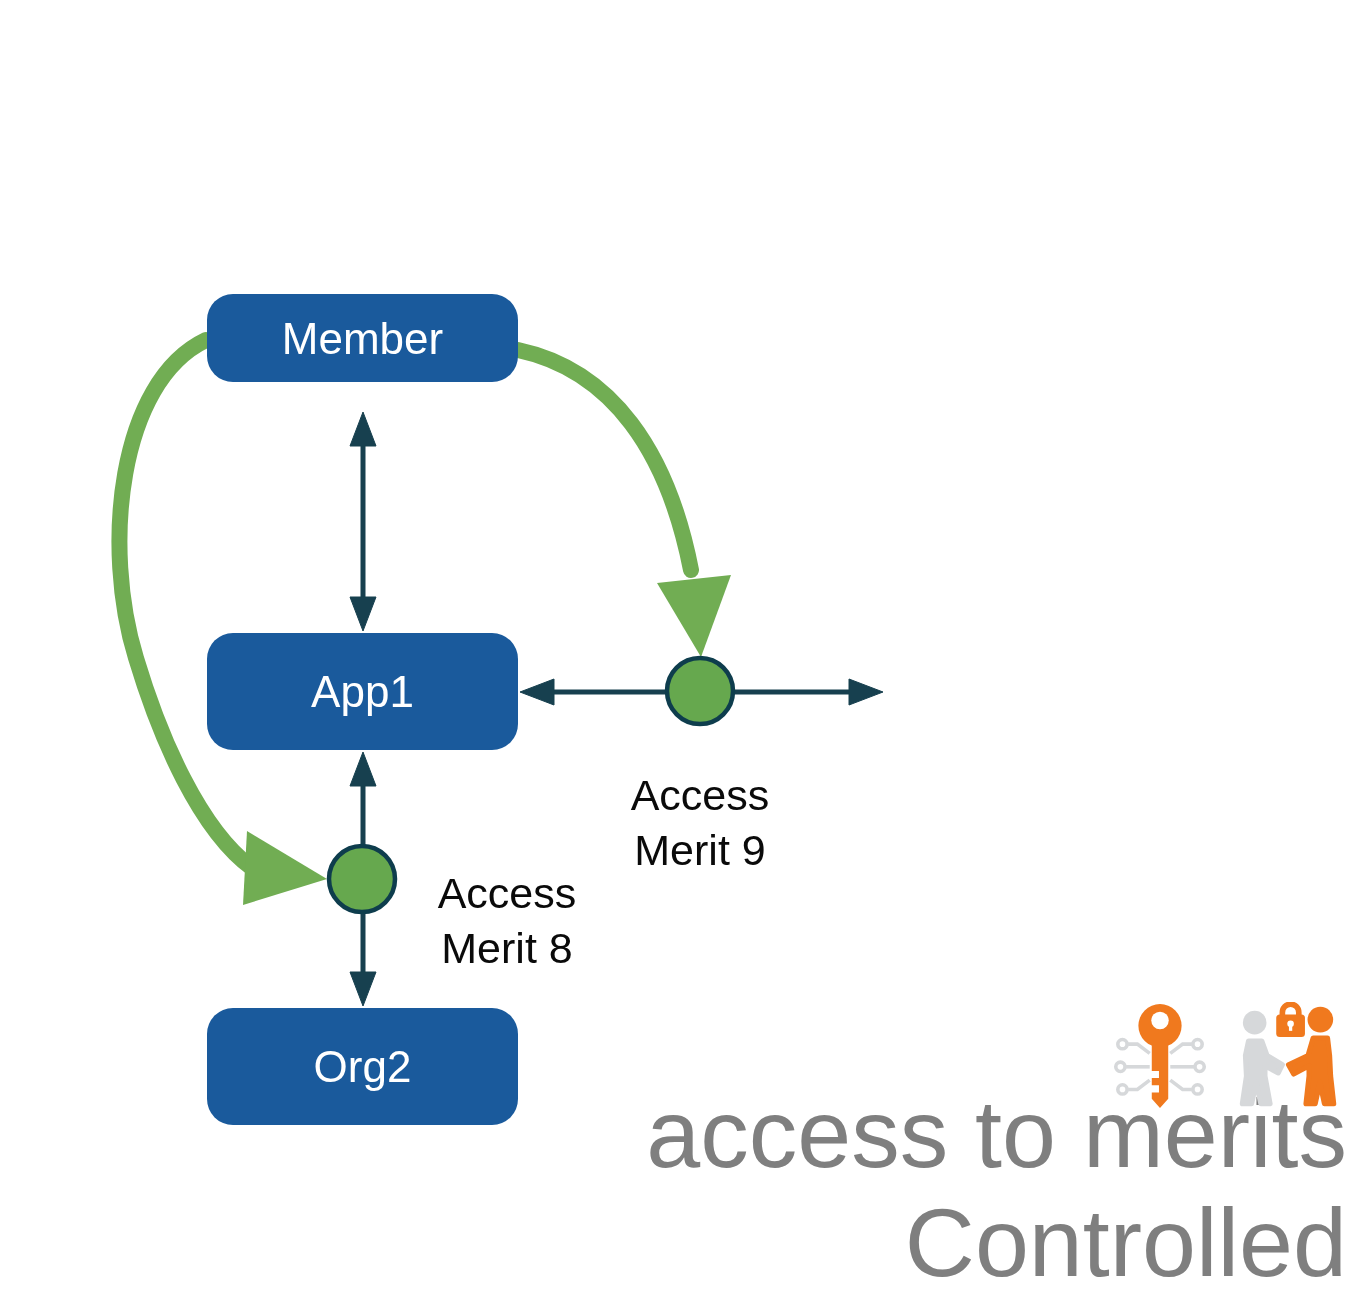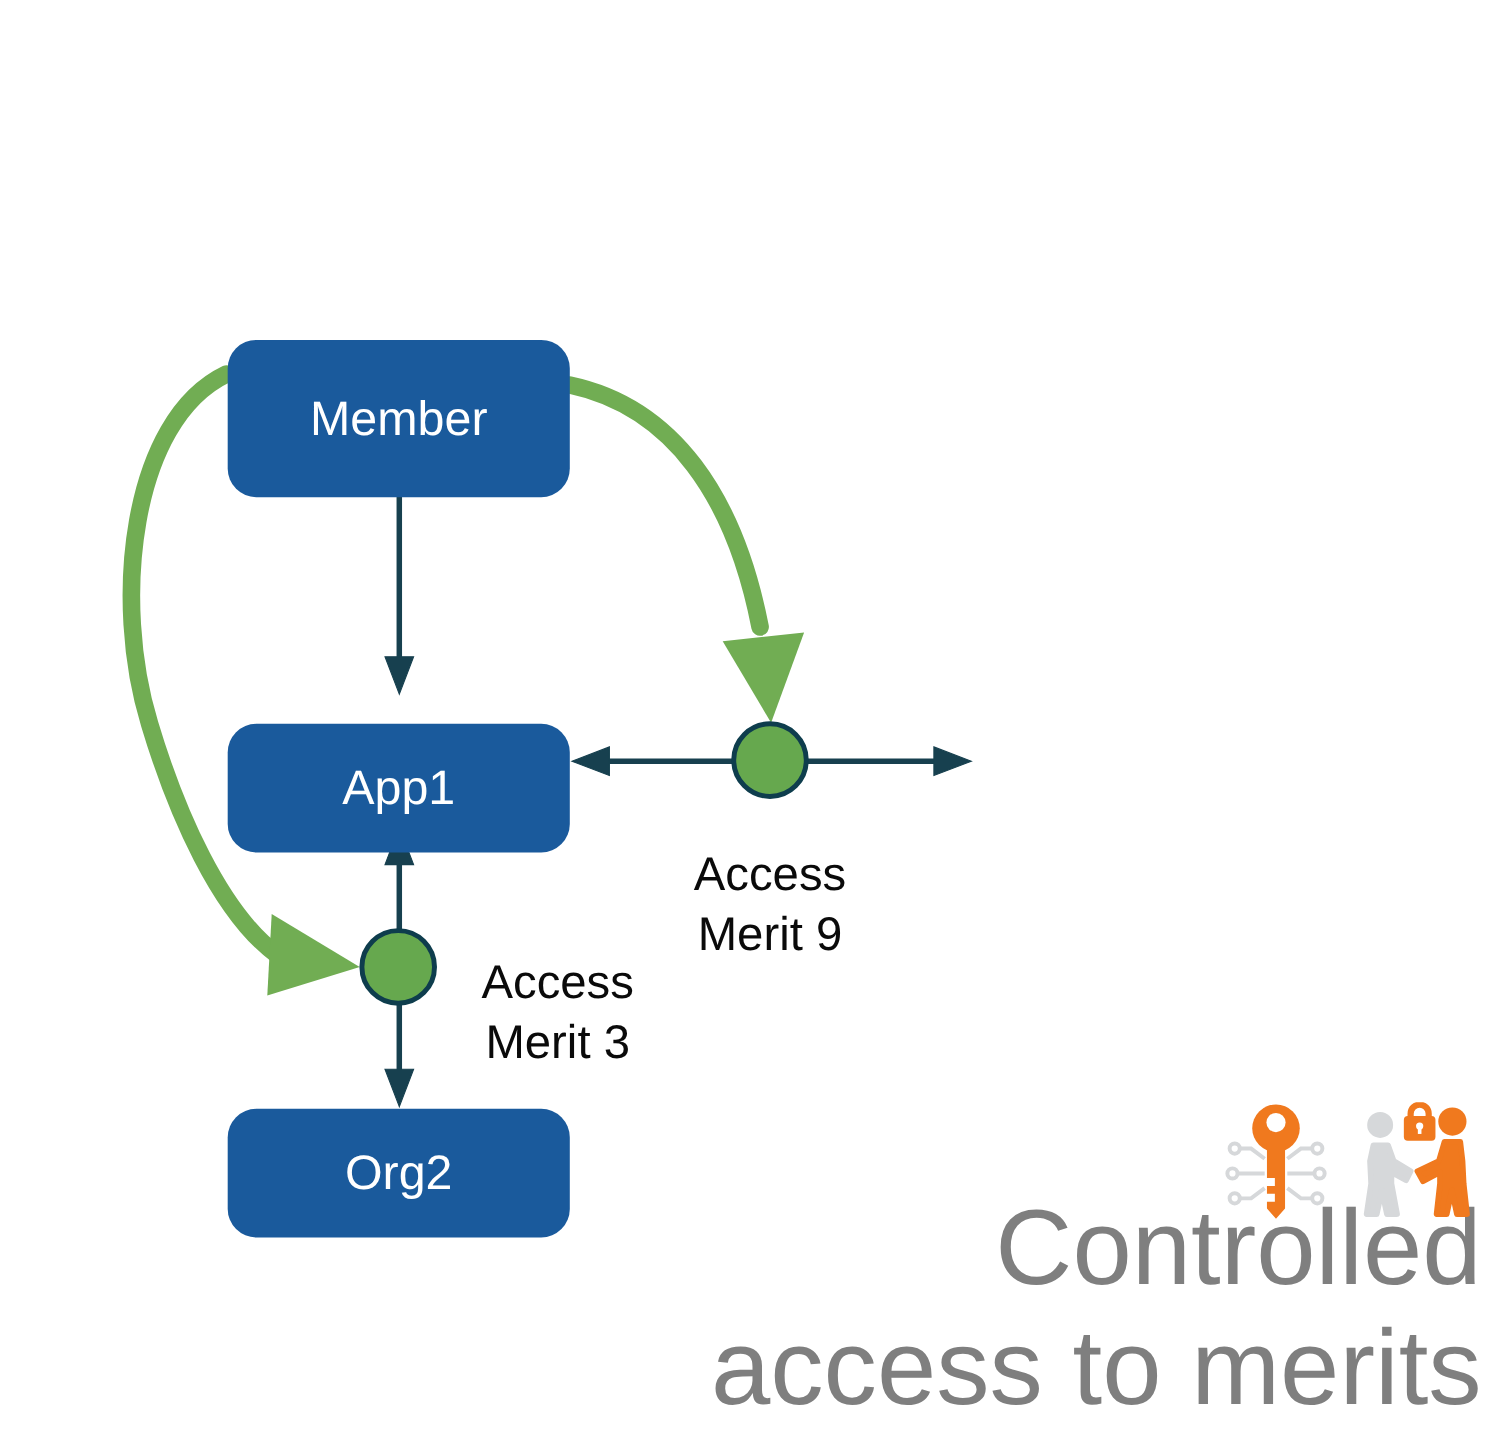--- a/index.html
+++ b/index.html
@@ -14,22 +14,22 @@
   .title-band h1{
     margin:0;font-size:95px;font-weight:bold;color:#0e4a6e;letter-spacing:1px;
     font-family:"Liberation Sans",sans-serif;
   }
   svg.connectors{position:absolute;left:0;top:0;z-index:1;}
   .node{
     position:absolute;z-index:2;background:#1a5a9c;border-radius:26px;
     display:flex;flex-direction:column;align-items:center;justify-content:center;
     color:#ffffff;font-size:44px;line-height:1.25;text-align:center;
   }
-  .node-member{left:207px;top:309px;width:311px;height:143px;}
-  .node-app1{left:207px;top:658px;width:311px;height:117px;}
+  .node-member{left:207px;top:294px;width:311px;height:88px;}
+  .node-app1{left:207px;top:633px;width:311px;height:117px;}
   .node-org1{left:885px;top:613px;width:353px;height:158px;}
   .node-org2{left:207px;top:1008px;width:311px;height:117px;}
   .annotation{
     position:absolute;z-index:3;color:#0a0a0a;font-size:43px;line-height:1.28;
     text-align:center;white-space:nowrap;margin-top:32px;
   }
   .annot-merit1{left:550px;top:736px;width:300px;}
   .annot-merit2{left:407px;top:834px;width:200px;}
   .icon-badge{position:absolute;z-index:3;}
   .icon-key{left:1108px;top:1002px;}
@@ -86,21 +86,21 @@
   <div class="node node-org2">
     <span>Org2</span>
   </div>
 
   <div class="annotation annot-merit1">
     <div>Access</div>
     <div>Merit 9</div>
   </div>
   <div class="annotation annot-merit2">
     <div>Access</div>
-    <div>Merit 3</div>
+    <div>Merit 8</div>
   </div>
 
   <div class="icon-badge icon-key">
     <svg width="104" height="108" viewBox="0 0 100 105">
       <g stroke="#d6d8da" stroke-width="3.5" fill="none">
         <path d="M40 50 L28 41 L19 41"></path>
           <circle cx="13.5" cy="41" r="4.5" fill="#fff"></circle>
         <path d="M40 63 L17 63"></path>
           <circle cx="11.5" cy="63" r="4.5" fill="#fff"></circle>
         <path d="M40 76 L28 85 L19 85"></path>
@@ -133,17 +133,17 @@
       <g>
         <path d="M53 13 v-3 a8 8 0 0 1 16 0 v3" stroke="#f0791e" stroke-width="5.5" fill="none"></path>
         <rect x="47" y="12" width="28" height="22" rx="3.5" fill="#f0791e"></rect>
         <circle cx="61" cy="21" r="3.2" fill="#ffffff"></circle>
         <rect x="59.4" y="21" width="3.2" height="7" fill="#ffffff"></rect>
       </g>
     </svg>
   </div>
 
   <div class="tagline">
+    <div>access to merits</div>
     <div>Controlled</div>
-    <div>access to merits</div>
   </div>
 
 </div>
 
 </body></html>

